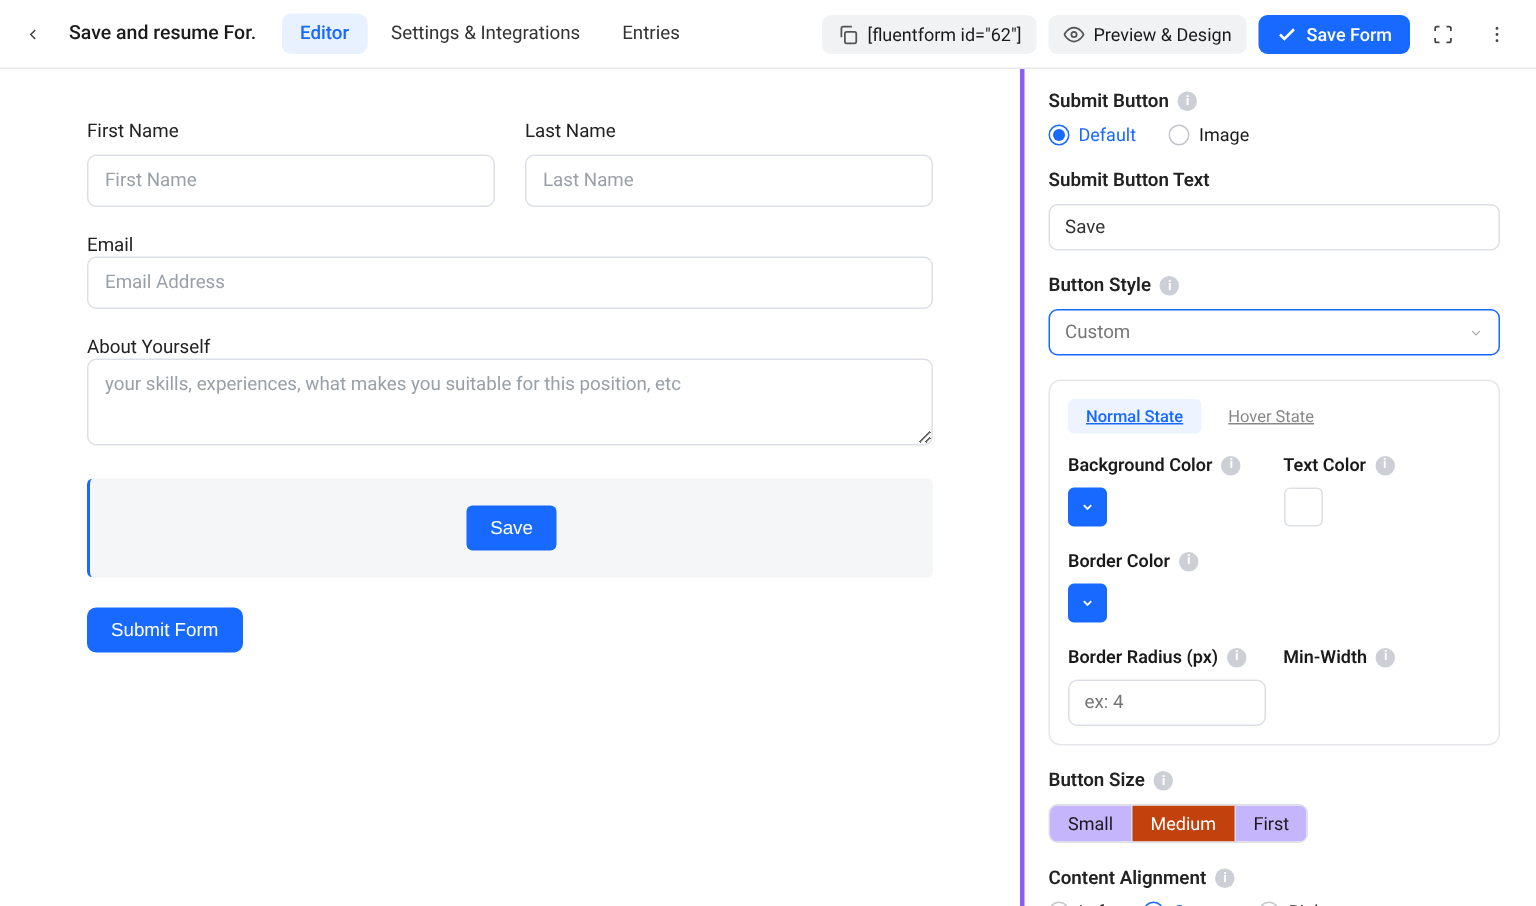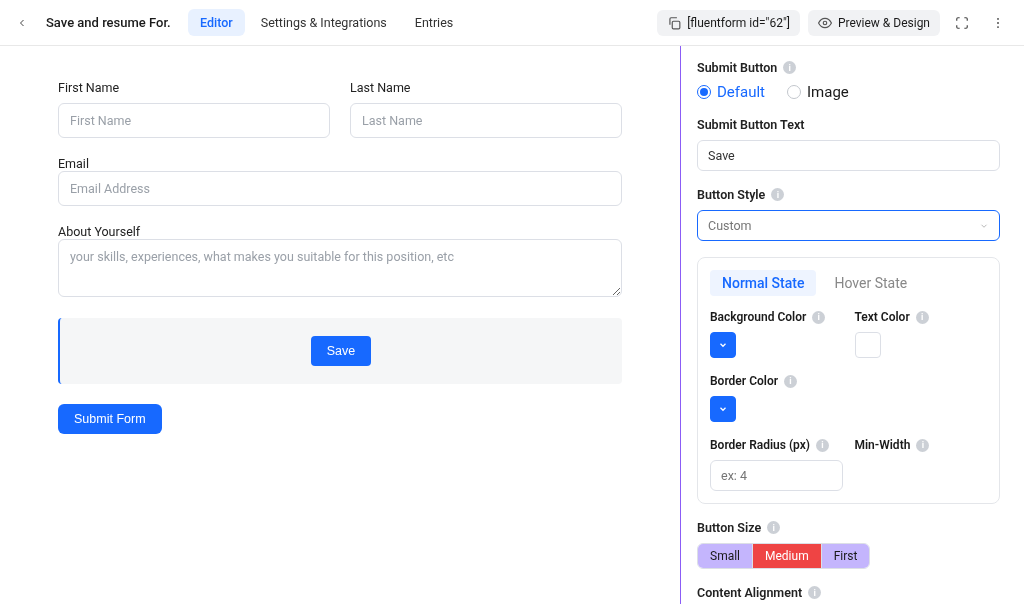--- a/index.html
+++ b/index.html
@@ -70,21 +70,21 @@
     height: calc(100vh - 46px);
   }
   .canvas {
     flex:1;
     padding: 34px 58px;
     overflow:auto;
     max-width: 680px;
   }
   .sidebar {
     width: 336px;
-    border-left:1px solid #8b5cf6;
+    border-left:3px solid #8b5cf6;
     overflow-y:auto;
     padding: 14px 16px 20px;
     font-size:12px;
   }
   .form-row { display:flex; gap:20px; }
   .form-col { flex:1; display:flex; flex-direction:column; }
   .flabel { font-size:12.5px; color:#222; margin-bottom:8px; font-weight:400;}
   .finput, .ftextarea {
     width:100%;
     border:1px solid #dcdfe6;
@@ -116,21 +116,21 @@
     font-size:12.5px;font-weight:600;color:#222;margin-bottom:8px;
   }
   .info-icon {
     width:13px;height:13px;border-radius:50%;
     background:#ccd0d6;color:#fff;
     display:inline-flex;align-items:center;justify-content:center;
     font-size:9px;font-weight:700;font-style:normal;
   }
   .sgroup { margin-bottom:16px; }
   .radio-row { display:flex; gap:22px; align-items:center; }
-  .radio-item { display:flex;align-items:center;gap:6px;cursor:pointer;font-size:15px;}
+  .radio-item { display:flex;align-items:center;gap:6px;cursor:pointer;font-size:12px;}
   .radio {
     width:14px;height:14px;border-radius:50%;border:1.5px solid #c2c6cc;display:inline-block;position:relative;
   }
   .radio.checked { border-color:#1769ff; }
   .radio.checked::after {
     content:'';position:absolute;inset:2px;border-radius:50%;background:#1769ff;
   }
   .radio-item.checked { color:#1769ff; }
   .sinput, .sselect, .stextarea {
     width:100%;
@@ -147,41 +147,41 @@
     cursor:pointer;color:#777;
     border-color:#1769ff;
   }
   .chev { width:10px;height:10px; }
   .panel {
     border:1px solid #e4e6ea;border-radius:8px;padding:12px;margin-bottom:16px;
   }
   .state-tabs { display:flex;gap:6px;margin-bottom:14px;}
   .state-tab {
     background:#eef4ff;color:#1769ff;
-    padding:5px 12px;border-radius:4px;font-size:14px;cursor:pointer;font-weight:500;
+    padding:5px 12px;border-radius:4px;font-size:11px;cursor:pointer;font-weight:500;text-decoration:underline;
   }
   .state-tab.inactive { background:transparent;color:#888;font-weight:400;}
   .panel-row { display:flex; gap:12px; }
   .panel-col { flex:1; }
   .plabel { font-size:12px;font-weight:600;display:flex;align-items:center;gap:6px;margin-bottom:8px;}
   .swatch {
     width:26px;height:26px;border-radius:4px;border:1px solid #dcdfe6;cursor:pointer;
     position:relative;display:flex;align-items:center;justify-content:center;
   }
   .swatch.blue { background:#1769ff;border-color:#1769ff; }
   .swatch .chev-w { color:#fff; }
   .seg {
     display:inline-flex;border:1px solid #dcdfe6;border-radius:6px;overflow:hidden;
   }
   .seg-item {
     padding:5px 12px;font-size:12px;cursor:pointer;background:#c4b5fd;
     border-right:1px solid #dcdfe6;
   }
   .seg-item:last-child { border-right:none;}
-  .seg-item.active { background:#ef4444;color:#fff;}
+  .seg-item.active { background:#c2410c;color:#fff;}
 </style>
 </head>
 <body>
 
 <div class="topbar">
   <div class="back-btn">
     <svg viewBox="0 0 24 24" fill="none" stroke="#444" stroke-width="2">
         <polyline points="15 18 9 12 15 6"></polyline>
       </svg>
   </div>
@@ -203,20 +203,26 @@
           <path d="M5 15V5a2 2 0 0 1 2-2h10"></path>
         </svg>
       <span>[fluentform id="62"]</span>
     </div>
     <div class="pill-btn">
       <svg viewBox="0 0 24 24" fill="none" stroke="#555" stroke-width="2">
           <path d="M1 12s4-8 11-8 11 8 11 8-4 8-11 8S1 12 1 12z"></path>
           <circle cx="12" cy="12" r="3"></circle>
         </svg>
       <span>Preview &amp; Design</span>
+    </div>
+    <div class="save-btn">
+      <svg viewBox="0 0 24 24" fill="none" stroke="#fff" stroke-width="3">
+          <polyline points="20 6 9 17 4 12"></polyline>
+        </svg>
+      <span>Save Form</span>
     </div>
     <div class="icon-btn">
       <svg viewBox="0 0 24 24" fill="none" stroke="#444" stroke-width="2">
           <path d="M8 3H5a2 2 0 0 0-2 2v3M16 3h3a2 2 0 0 1 2 2v3M16 21h3a2 2 0 0 0 2-2v-3M8 21H5a2 2 0 0 1-2-2v-3"></path>
         </svg>
     </div>
     <div class="icon-btn">
       <svg viewBox="0 0 24 24" fill="#444">
           <circle cx="12" cy="5" r="1.6"></circle>
           <circle cx="12" cy="12" r="1.6"></circle>

